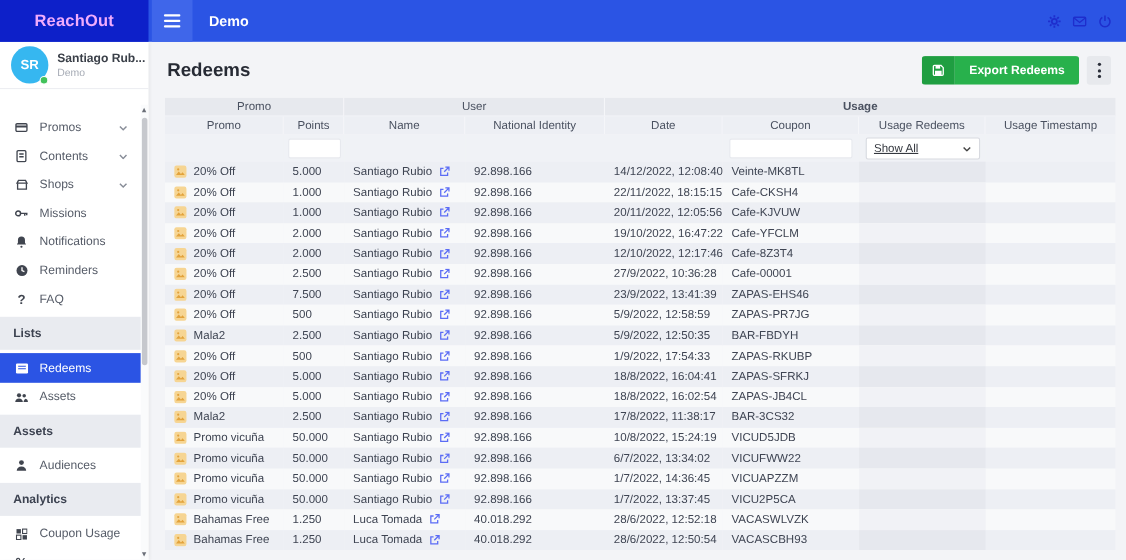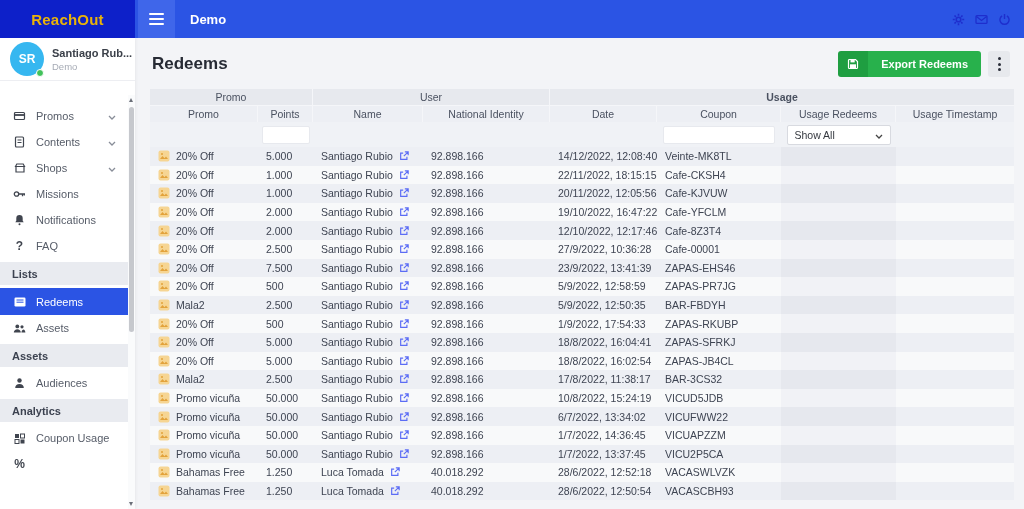--- a/index.html
+++ b/index.html
@@ -1,21 +1,21 @@
 <!DOCTYPE html>
 <html><head>
 <meta charset="utf-8">
 <style>
   * { margin:0; padding:0; box-sizing:border-box; }
   html,body { width:1024px; height:509px; overflow:hidden; }
   body { font-family:"Liberation Sans", sans-serif; background:#f3f4f7; position:relative; color:#3e4452; }
 
   
   .topbar { position:absolute; top:0; left:0; width:1024px; height:38px; background:#2b54e4; display:flex; align-items:center; z-index:5; }
-  .brand { width:135px; height:38px; background:#0d20c9; color:#eab308; display:flex; align-items:center; justify-content:center; font-weight:bold; font-size:15px; letter-spacing:.2px; }
+  .brand { width:135px; height:38px; background:#0d20c9; color:#f0abfc; display:flex; align-items:center; justify-content:center; font-weight:bold; font-size:15px; letter-spacing:.2px; }
   .hamburger { width:37px; height:38px; background:#3f66ea; margin-left:3px; display:flex; flex-direction:column; align-items:center; justify-content:center; gap:2.5px; cursor:pointer; }
   .hamburger span { width:15px; height:2.4px; background:#fff; border-radius:1px; }
   .page-name { color:#fff; font-weight:bold; font-size:13px; margin-left:15px; }
   .topbar-icons { margin-left:auto; margin-right:13px; display:flex; align-items:center; gap:10px; }
   .topbar-icons .tbi { width:13px; height:13px; color:#1e2ecd; cursor:pointer; }
   .tbi svg { display:block; width:100%; height:100%; }
 
   
   .sidebar { position:absolute; left:0; top:38px; width:135px; height:471px; background:#fff; z-index:4; box-shadow:1px 0 3px rgba(0,0,0,.05); }
   .user-card { height:43px; display:flex; align-items:center; padding-left:10px; border-bottom:1px solid #edeef2; }
@@ -25,21 +25,21 @@
   .user-name { font-size:11px; font-weight:bold; color:#3b4049; white-space:nowrap; }
   .user-sub { font-size:9.5px; color:#a6abb5; margin-top:2px; }
 
   .menu { position:absolute; top:57px; bottom:0; left:0; right:0; padding-top:8px; overflow:hidden; }
   .menu-item { height:26px; width:128px; display:flex; align-items:center; padding-left:13px; gap:10px; color:#565c68; font-size:11px; cursor:pointer; }
   .mi-icon { width:13px; height:12px; color:#40454f; display:flex; align-items:center; justify-content:center; flex:0 0 auto; font-weight:bold; font-size:12px; line-height:1; }
   .mi-icon svg { display:block; }
   .chev { margin-left:auto; margin-right:12px; color:#888d98; }
   .menu-item.active { background:#2b54e4; color:#fff; height:27px; }
   .menu-item.active .mi-icon { color:#fff; }
-  .menu-section { height:23px; width:128px; background:#e9ebf0; display:flex; align-items:center; padding-left:12px; font-size:11px; font-weight:bold; color:#3c4250; margin:3px 0; }
+  .menu-section { height:30px; width:128px; background:#e9ebf0; display:flex; align-items:center; padding-left:12px; font-size:11px; font-weight:bold; color:#3c4250; margin:3px 0; }
 
   .sb-scroll { position:absolute; right:0; top:0; bottom:0; width:7px; background:#fafbfc; }
   .sb-arrow { position:absolute; left:1px; width:0; height:0; border-left:2.5px solid transparent; border-right:2.5px solid transparent; }
   .sb-arrow.up { top:3px; border-bottom:4px solid #6b6f78; }
   .sb-arrow.down { bottom:3px; border-top:4px solid #6b6f78; }
   .sb-thumb { position:absolute; left:1px; top:12px; width:5px; height:225px; background:#c6c8cd; border-radius:3px; }
 
   
   .main { position:absolute; left:135px; top:38px; right:0; bottom:0; }
   .page-header { display:flex; align-items:center; padding:13px 14px 0 17px; }
@@ -54,21 +54,21 @@
   .table-wrap { margin:12px 0 0 15px; width:864px; }
   table { width:864px; border-collapse:separate; border-spacing:0; table-layout:fixed; }
   thead th { font-weight:normal; font-size:10.5px; color:#4a5160; text-align:center; overflow:hidden; white-space:nowrap; }
   tr.group-row th { height:17px; background:#e7e9ee; border-right:1px solid #f5f6f9; border-bottom:1px solid #f5f6f9; }
   tr.group-row th:last-child { border-right:none;font-weight:bold; }
   tr.sub-row th { height:16px; background:#edeff4; border-right:1px solid #f5f6f9; }
   tr.sub-row th:last-child { border-right:none; }
   tr.filter-row td { height:25px; background:#f0f2f6; text-align:center; vertical-align:middle; }
   .f-input { height:18px; border:1px solid #e7e9ee; border-radius:2px; background:#fff; width:90%; font-size:10.5px; padding:0 4px; font-family:"Liberation Sans", sans-serif; }
   .f-input.small { width:48px; }
-  .f-select { width:104px; height:20px; background:#fff; border:1px solid #d8dae0; border-radius:2px; display:inline-flex; align-items:center; justify-content:space-between; padding:0 7px; font-size:10.5px; color:#34383f; cursor:pointer; margin:0 auto; }
+  .f-select { width:104px; height:20px; background:#fff; border:1px solid #d8dae0; border-radius:2px; display:inline-flex; align-items:center; justify-content:space-between; padding:0 7px; font-size:10.5px; color:#34383f; cursor:pointer; margin:0 auto;text-decoration:underline; }
   .f-select .sel-chev { color:#444; }
 
   tbody td { height:18.6px; font-size:10.5px; color:#3e4452; padding-left:8px; vertical-align:middle; white-space:nowrap; overflow:hidden; }
   tbody tr:nth-child(odd)  { background:#edeff4; }
   tbody tr:nth-child(even) { background:#f8f9fa; }
   tbody tr:nth-child(odd)  td:nth-child(7) { background:#e6e8ee; }
   tbody tr:nth-child(even) td:nth-child(7) { background:#f1f2f6; }
   .cellflex { display:flex; align-items:center; gap:6px; }
   .promo-icon { width:12px; height:12px; flex:0 0 auto; display:block; }
   .ext-link { width:10px; height:10px; color:#5b6cf5; cursor:pointer; display:inline-flex; }
@@ -172,20 +172,29 @@
       <span>Missions</span>
     </div>
     <div class="menu-item">
       <span class="mi-icon">
           <svg width="11" height="12" viewBox="0 0 11 12" fill="currentColor">
             <path d="M5.5 1a3.2 3.2 0 0 1 3.2 3.2v2.5l1 1.6H1.3l1-1.6V4.2A3.2 3.2 0 0 1 5.5 1z"></path>
             <circle cx="5.5" cy="10.3" r="1"></circle>
           </svg>
         </span>
       <span>Notifications</span>
+    </div>
+    <div class="menu-item">
+      <span class="mi-icon">
+          <svg width="12" height="12" viewBox="0 0 12 12">
+            <circle cx="6" cy="6" r="5" fill="currentColor"></circle>
+            <path d="M6 3v3l2.2 1" stroke="#fff" stroke-width="1.2" fill="none"></path>
+          </svg>
+        </span>
+      <span>Reminders</span>
     </div>
     <div class="menu-item">
       <span class="mi-icon">?</span>
       <span>FAQ</span>
     </div>
 
     <div class="menu-section">Lists</div>
 
     <div class="menu-item active">
       <span class="mi-icon">

